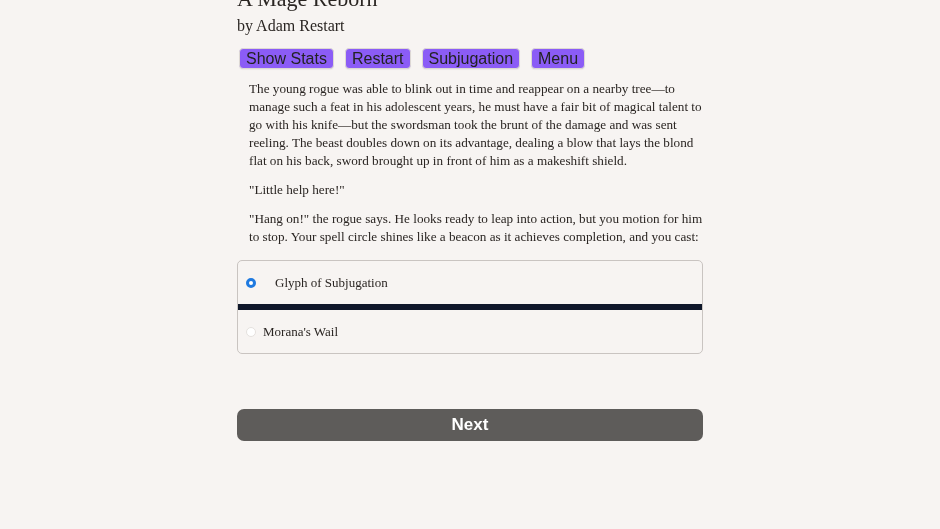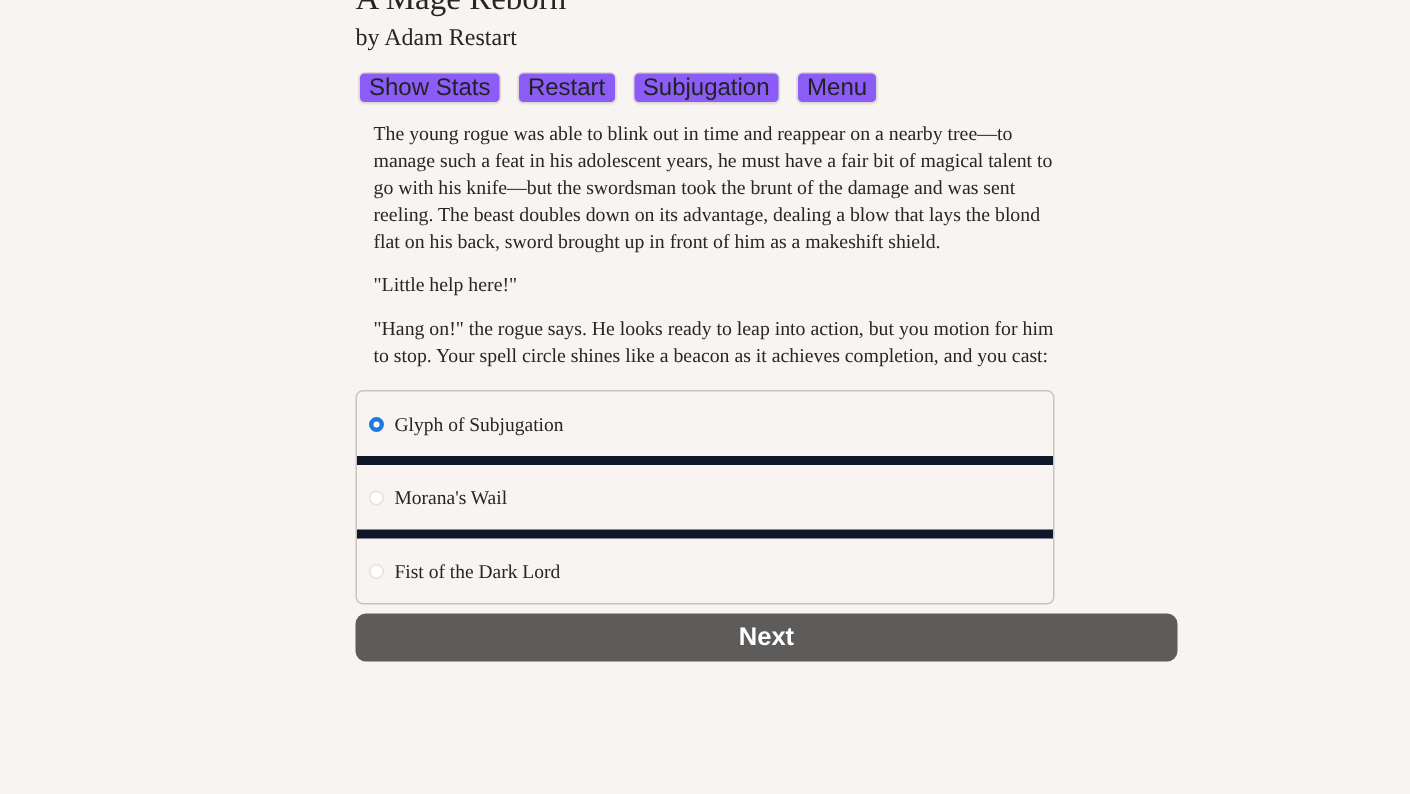--- a/index.html
+++ b/index.html
@@ -6,24 +6,24 @@
   body { width:940px; height:529px; background:#f7f4f2; overflow:hidden; position:relative; font-family:"Liberation Serif","DejaVu Serif",serif; color:#2a2522; }
   .wrap { position:absolute; left:237px; top:0; width:466px; }
   .title { position:absolute; top:-14px; left:0; font-size:22px; white-space:nowrap; }
   .author { position:absolute; top:17px; left:0; font-size:16px; }
   .btns { position:absolute; top:48px; left:2px; display:flex; }
   .btn { font-family:"Liberation Sans","DejaVu Sans",sans-serif; font-size:16px; color:#222; background:#8b5cf6; border:1px solid #ddd8d4; border-radius:4px; height:19px; line-height:19px; padding:0 6px; margin-right:11px; box-shadow:0 1px 1px rgba(0,0,0,0.05); cursor:pointer; }
   .story { position:absolute; top:80px; left:0; width:466px; font-size:13.2px; line-height:18px; }
   .story p { margin:0 0 11px 12px; }
   .choices { position:absolute; top:260px; left:0; width:464px; border:1px solid #c9c4c1; border-radius:5px; background:#f7f4f2; }
   .choice { height:43px; display:flex; align-items:center; padding-left:8px; border-top:6px solid #0f172a; cursor:pointer; font-size:13px; }
-  .choice:first-child { border-top:none; }
+  .choice:first-child { border-top:none;gap:12px; }
   .radio { width:10px; height:10px; border-radius:50%; background:#fff; border:1px solid #e5e1de; margin-right:7px; box-sizing:border-box; }
   .radio.sel { border:3px solid #1f7ae0; background:#fff; }
-  .next { position:absolute; top:409px; left:0; width:548px; height:32px; background:#5e5c5a; border-radius:7px; color:#fff; font-family:"Liberation Sans","DejaVu Sans",sans-serif; font-weight:bold; font-size:17px; text-align:center; line-height:32px; cursor:pointer; }
+  .next { position:absolute; top:409px; left:0; width:466px; height:32px; background:#5e5c5a; border-radius:7px; color:#fff; font-family:"Liberation Sans","DejaVu Sans",sans-serif; font-weight:bold; font-size:17px; text-align:center; line-height:32px; cursor:pointer; }
 </style>
 </head>
 <body>
 
 <div class="wrap">
   <div class="title">A Mage Reborn</div>
   <div class="author">by Adam Restart</div>
 
   <div class="btns">
     <div class="btn">Show Stats</div>
@@ -40,20 +40,16 @@
 
   <div class="choices">
     <div class="choice">
       <span class="radio sel"></span>
       <span>Glyph of Subjugation</span>
     </div>
     <div class="choice">
       <span class="radio"></span>
       <span>Morana's Wail</span>
     </div>
-    <div class="choice">
-      <span class="radio"></span>
-      <span>Fist of the Dark Lord</span>
-    </div>
   </div>
 
   <div class="next">Next</div>
 </div>
 
 </body></html>

